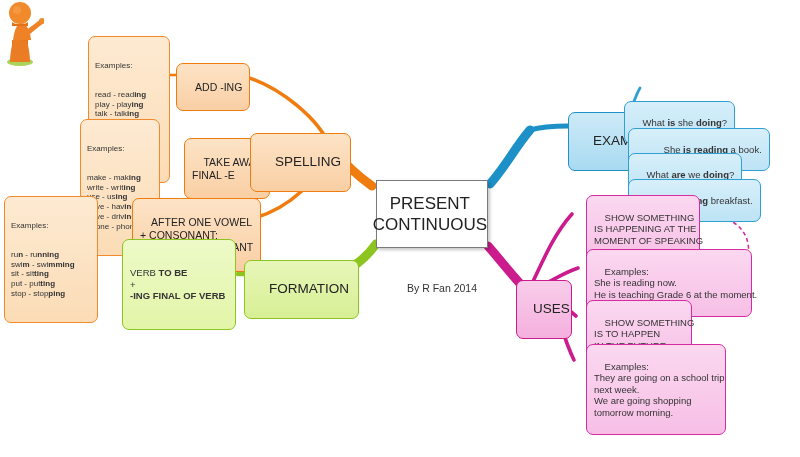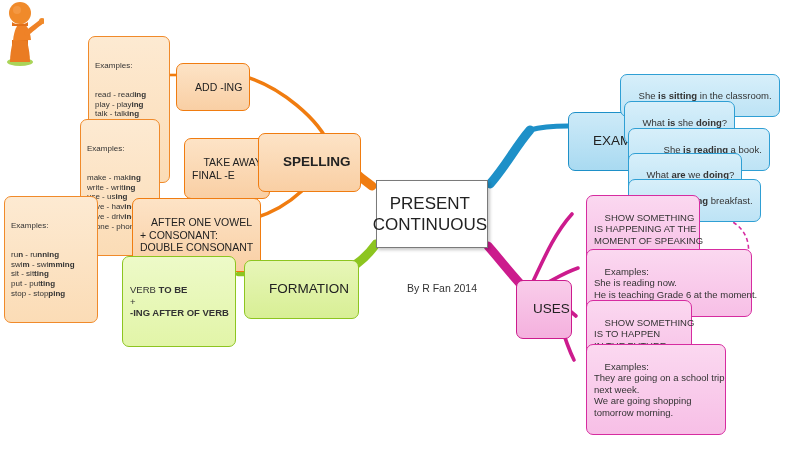--- a/index.html
+++ b/index.html
@@ -180,27 +180,27 @@
     <div>Examples:</div>
     <div>ru<b>n</b> - ru<b>nning</b><br>swi<b>m</b> - swi<b>mming</b><br>sit - sit<b>ting</b><br>put - put<b>ting</b><br>stop - stop<b>ping</b></div>
   </div>
 
   <div class="node mm orange-sub" style="left:132px;top:198px;">
     <span>AFTER ONE VOWEL
 + CONSONANT:
 DOUBLE CONSONANT</span>
   </div>
 
-  <div class="node mm orange-main" style="left:258px;top:133px;font-weight:bold;">
+  <div class="node mm orange-main" style="left:250px;top:133px;">
     <span>SPELLING</span>
   </div>
 
   
-  <div class="node mm green-leaf" style="left:122px;top:256px;width:114px;">
-    <div>VERB <b>TO BE</b><br>+<br><b>-ING AFTER OF VERB</b></div>
+  <div class="node mm green-leaf" style="left:122px;top:239px;width:114px;">
+    <div>VERB <b>TO BE</b><br>+<br><b>-ING FINAL OF VERB</b></div>
   </div>
 
   <div class="node mm green-main" style="left:244px;top:260px;">
     <span>FORMATION</span>
   </div>
 
   
   <svg id="mascot" viewBox="0 0 44 66" xmlns="http://www.w3.org/2000/svg">
     <ellipse cx="20" cy="62" rx="13" ry="4" fill="#8dc520" opacity=".75"></ellipse>
     <path d="M12,62 L12,40 L28,40 L28,62 Z" fill="#e2711a"></path>
@@ -220,23 +220,20 @@
 
   <div class="node" id="center-caption">
     <span>By R Fan 2014</span>
   </div>
 
   
   <div class="node mm blue-main" style="left:568px;top:112px;">
     <span>EXAMPLES</span>
   </div>
 
-  <div class="node mm blue-leaf" style="left:620px;top:74px;">
-    <span>She <b>is sitting</b> in the classroom.</span>
-  </div>
   <div class="node mm blue-leaf" style="left:624px;top:101px;">
     <span>What <b>is</b> she <b>doing</b>?</span>
   </div>
   <div class="node mm blue-leaf" style="left:628px;top:128px;padding-left:24px;">
     <span>She <b>is reading</b> a book.</span>
   </div>
   <div class="node mm blue-leaf" style="left:628px;top:153px;">
     <span>What <b>are</b> we <b>doing</b>?</span>
   </div>
   <div class="node mm blue-leaf" style="left:628px;top:179px;">

